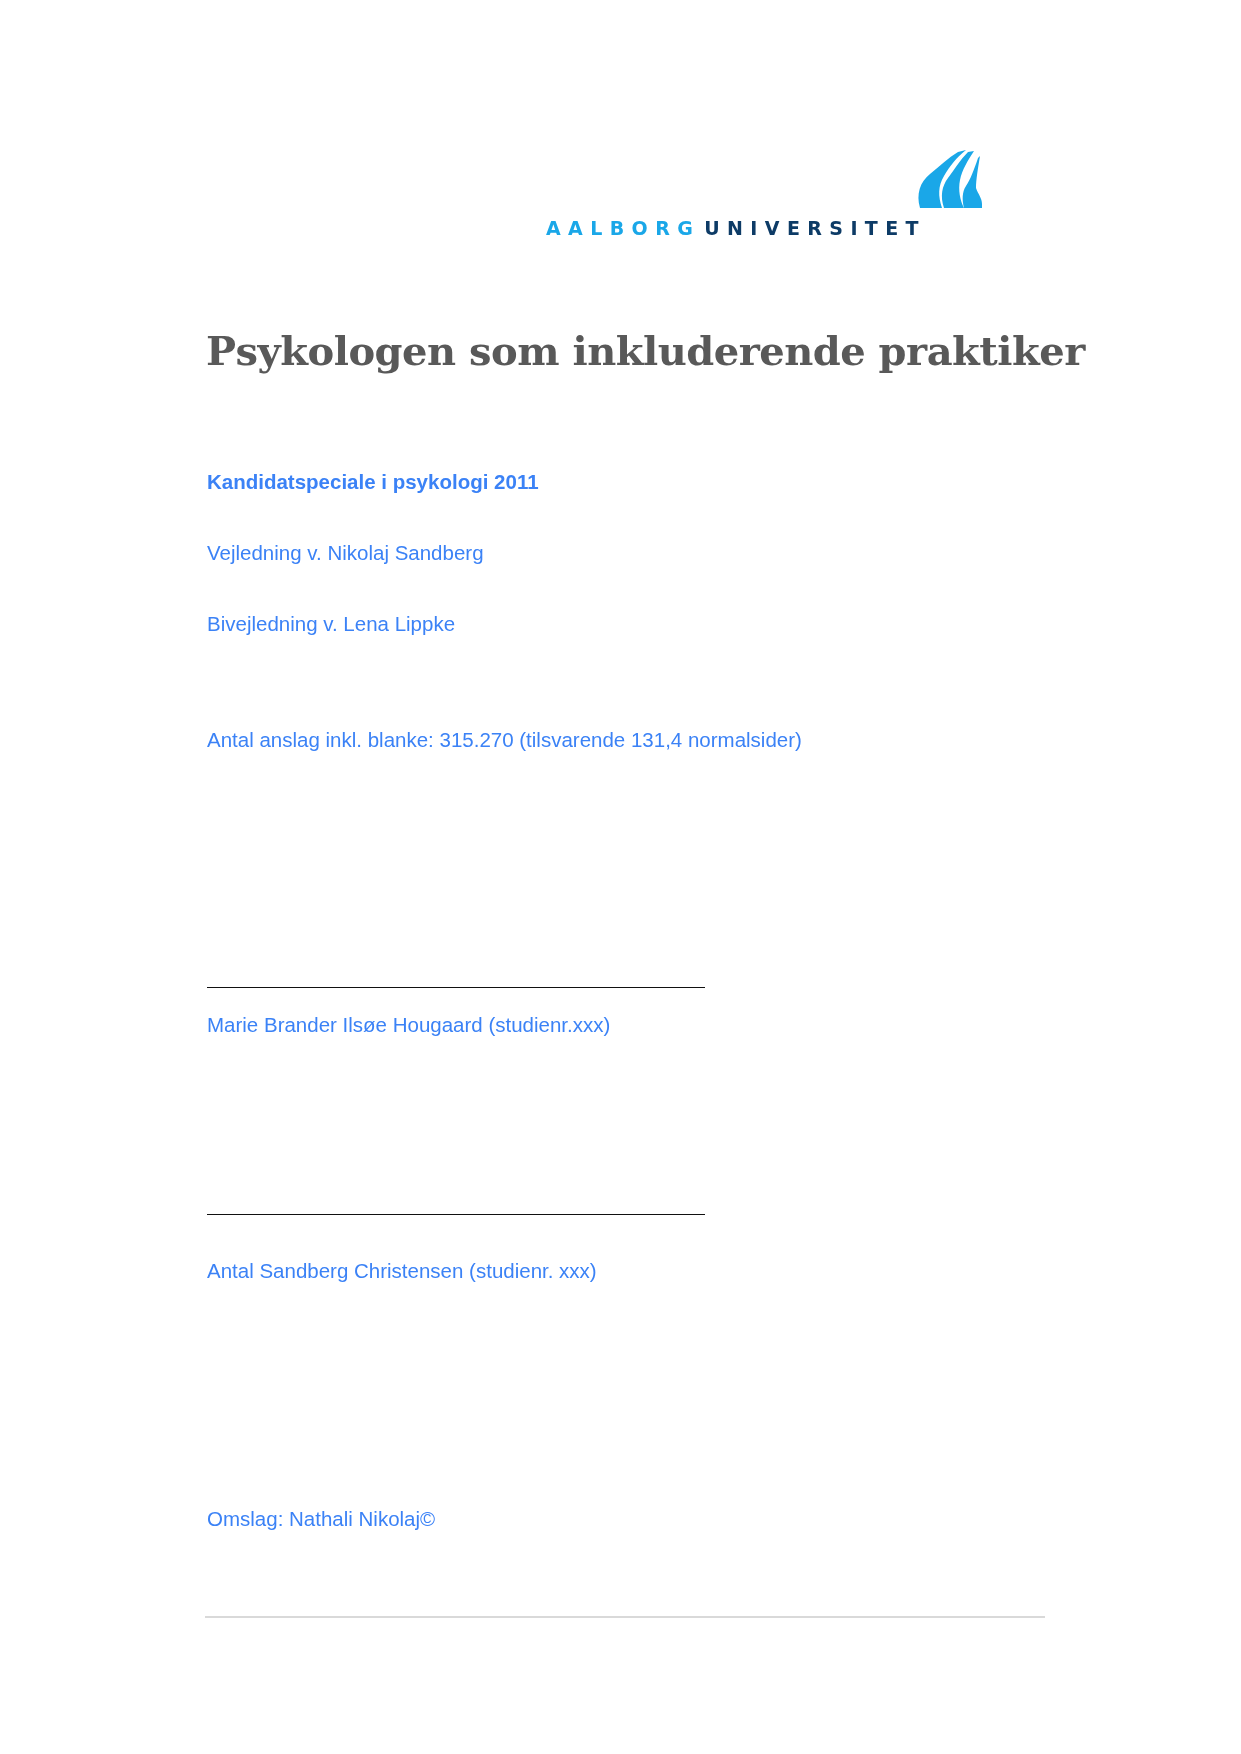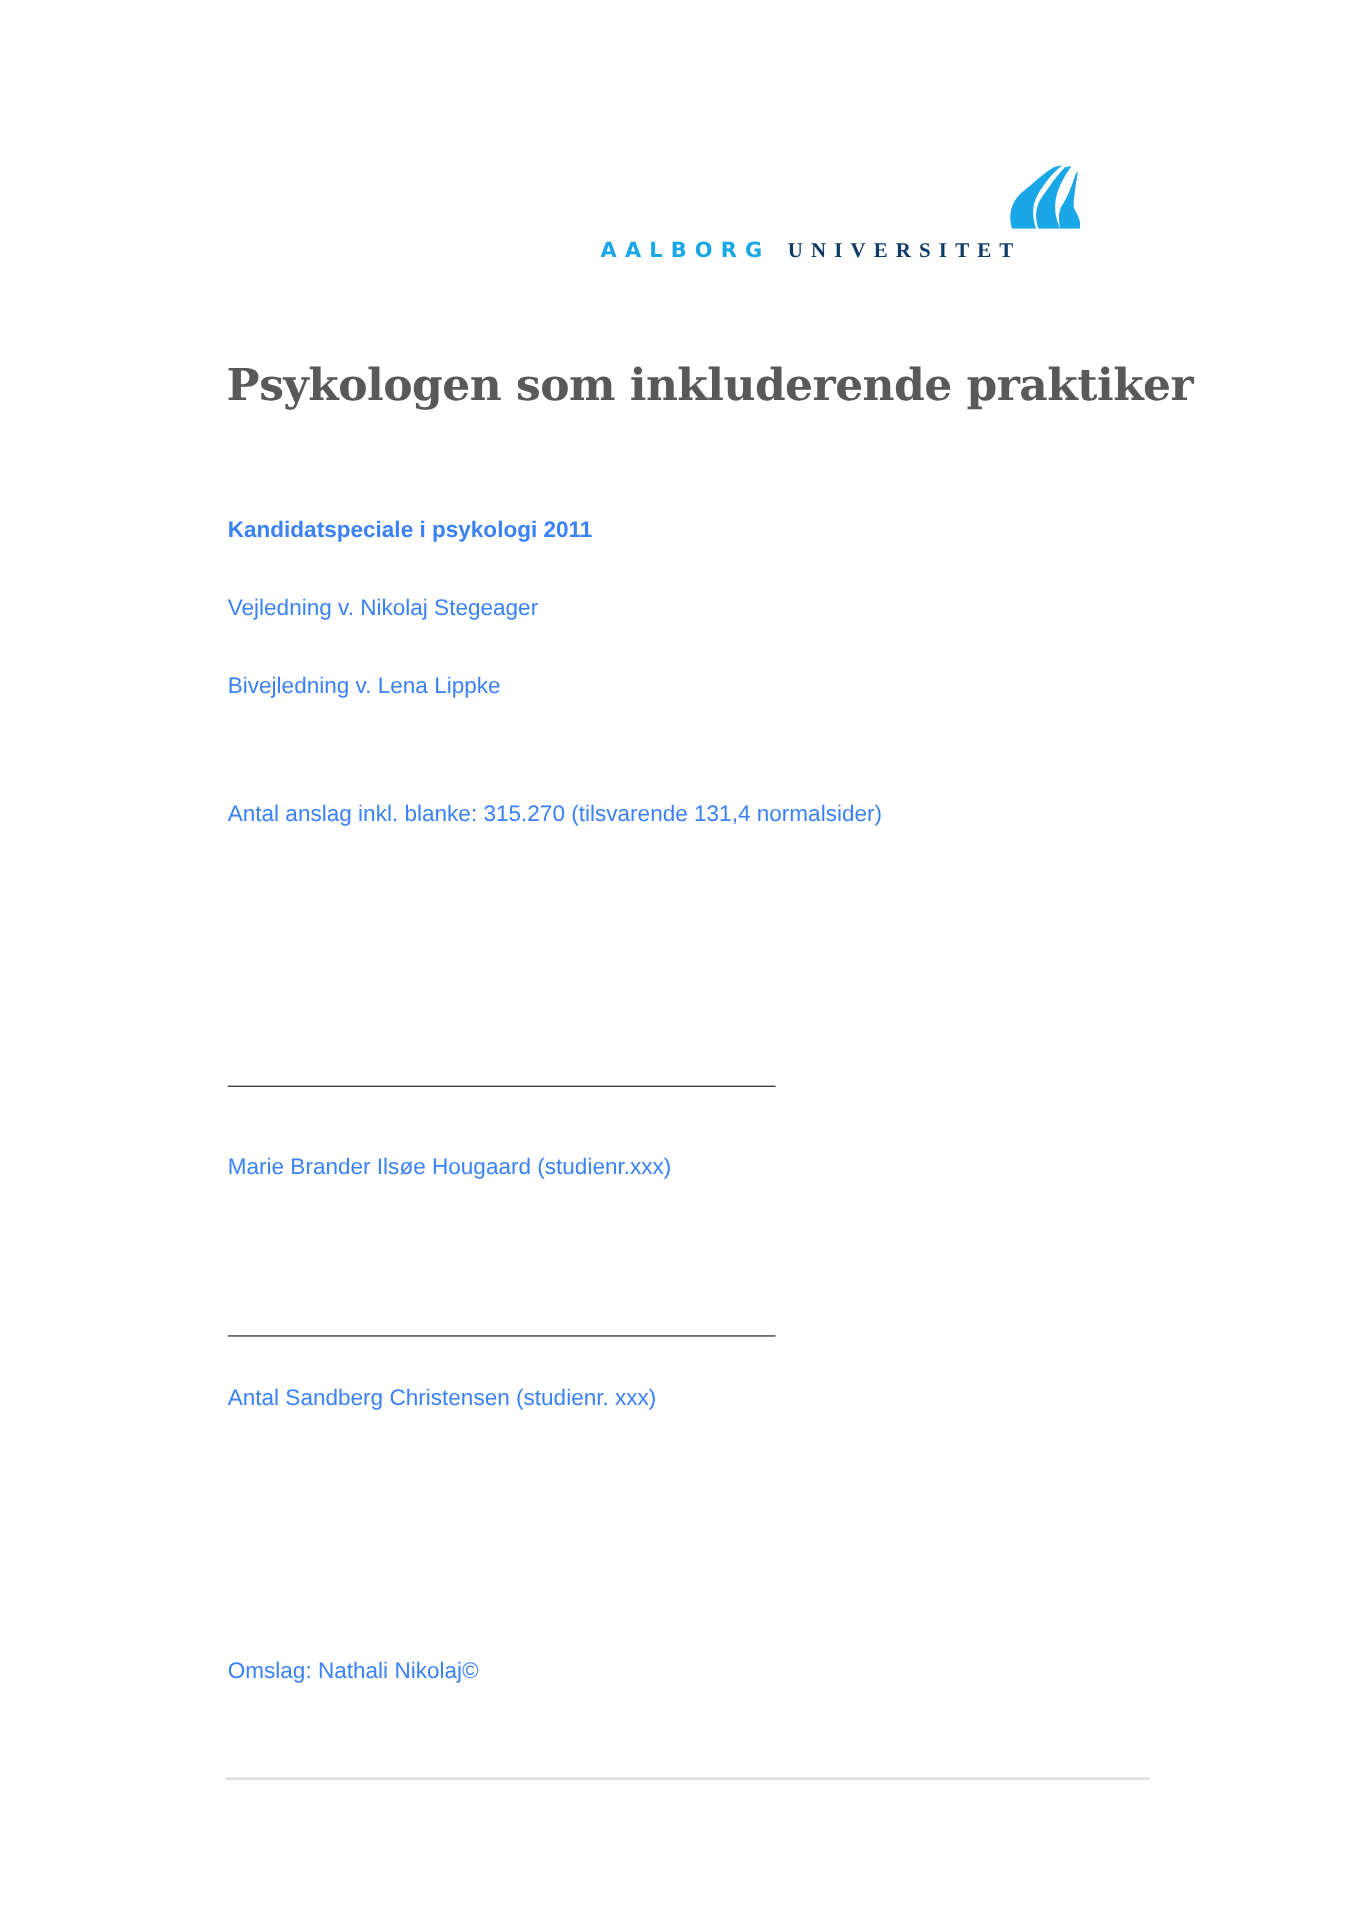--- a/index.html
+++ b/index.html
@@ -6,21 +6,21 @@
   body { width: 1241px; height: 1754px; position: relative; overflow: hidden;
          font-family: "Liberation Sans", "DejaVu Sans", sans-serif; color: #000; }
   .abs { position: absolute; white-space: nowrap; }
 
   
   .logo { position: absolute; left: 546px; top: 148px; width: 490px; height: 92px; }
   .logo-waves { position: absolute; left: 368px; top: 2px; width: 68px; height: 58px; }
   .logo-text { position: absolute; left: 0; top: 70px; font-family: "DejaVu Sans", sans-serif;
                font-weight: bold; font-size: 19px; letter-spacing: 7.4px; line-height: 20px; }
   .logo-text .a { color: #1aa7e8; margin-top: 39px; }
-  .logo-text .u { color: #0d3b66; margin-left: 16px; font-family: Liberation Serif, serif; }
+  .logo-text .u { color: #0d3b66; margin-left: 4px; }
 
   .title { left: 206px; top: 327px; font-family: "DejaVu Serif", "Liberation Serif", serif;
            font-weight: bold; font-size: 40px; color: #595959; letter-spacing: -0.5px; }
 
   .body-text { left: 207px; font-size: 20.5px; line-height: 24px; color: #3b82f6; text-align: right; }
   .bold { font-weight: bold; }
 
   .sig-line { position: absolute; left: 207px; width: 498px; height: 0; border-top: 1.6px solid #111; }
   .footer-rule { position: absolute; left: 205px; top: 1616px; width: 840px; height: 0; border-top: 2px solid #d9d9d9; }
 </style>
@@ -32,25 +32,25 @@
     <path d="M6 58 C2 44 6 32 16 24 C26 16 34 8 44 2 L52 0 C42 8 36 16 30 26 C24 36 24 46 28 58 Z" fill="#1aa7e8"></path>
     <path d="M30 58 C26 46 28 36 34 28 C40 20 46 10 54 2 L60 1 C54 10 48 20 46 30 C44 40 46 50 50 58 Z" fill="#1aa7e8"></path>
     <path d="M50 58 C48 50 48 42 52 36 C56 30 60 20 64 8 L66 6 C64 18 62 30 62 38 C64 44 68 48 68 54 L68 58 Z" fill="#1aa7e8"></path>
   </svg>
   <div class="logo-text"><span class="a">AALBORG</span><span class="u">UNIVERSITET</span></div>
 </div>
 
 <div class="abs title">Psykologen som inkluderende praktiker</div>
 
 <div class="abs body-text bold" style="top:470px;">Kandidatspeciale i psykologi 2011</div>
-<div class="abs body-text" style="top:541px;">Vejledning v. Nikolaj Stegeager</div>
+<div class="abs body-text" style="top:541px;">Vejledning v. Nikolaj Sandberg</div>
 <div class="abs body-text" style="top:612px;">Bivejledning v. Lena Lippke</div>
 <div class="abs body-text" style="top:728px;">Antal anslag inkl. blanke: 315.270 (tilsvarende 131,4 normalsider)</div>
 
 <div class="sig-line" style="top:987px;"></div>
-<div class="abs body-text" style="top:1013px;margin-top:36px;">Marie Brander Ilsøe Hougaard (studienr.xxx)</div>
+<div class="abs body-text" style="top:1013px;">Marie Brander Ilsøe Hougaard (studienr.xxx)</div>
 
 <div class="sig-line" style="top:1214px;"></div>
 <div class="abs body-text" style="top:1259px;">Antal Sandberg Christensen (studienr. xxx)</div>
 
 <div class="abs body-text" style="top:1507px;">Omslag: Nathali Nikolaj©</div>
 
 <div class="footer-rule"></div>
 
 </body></html>

